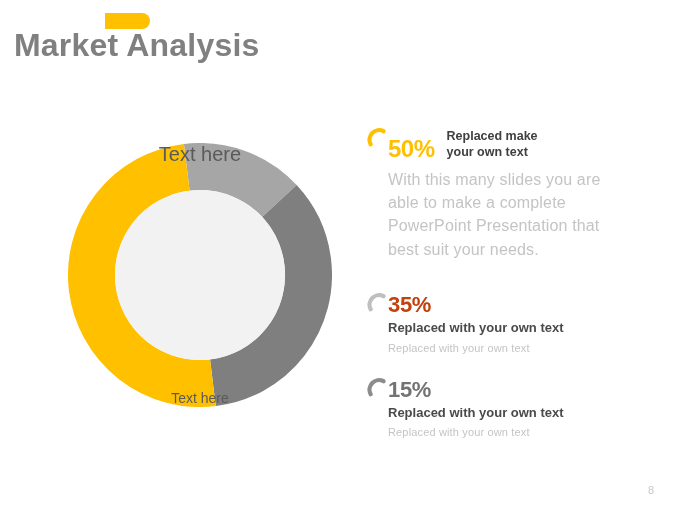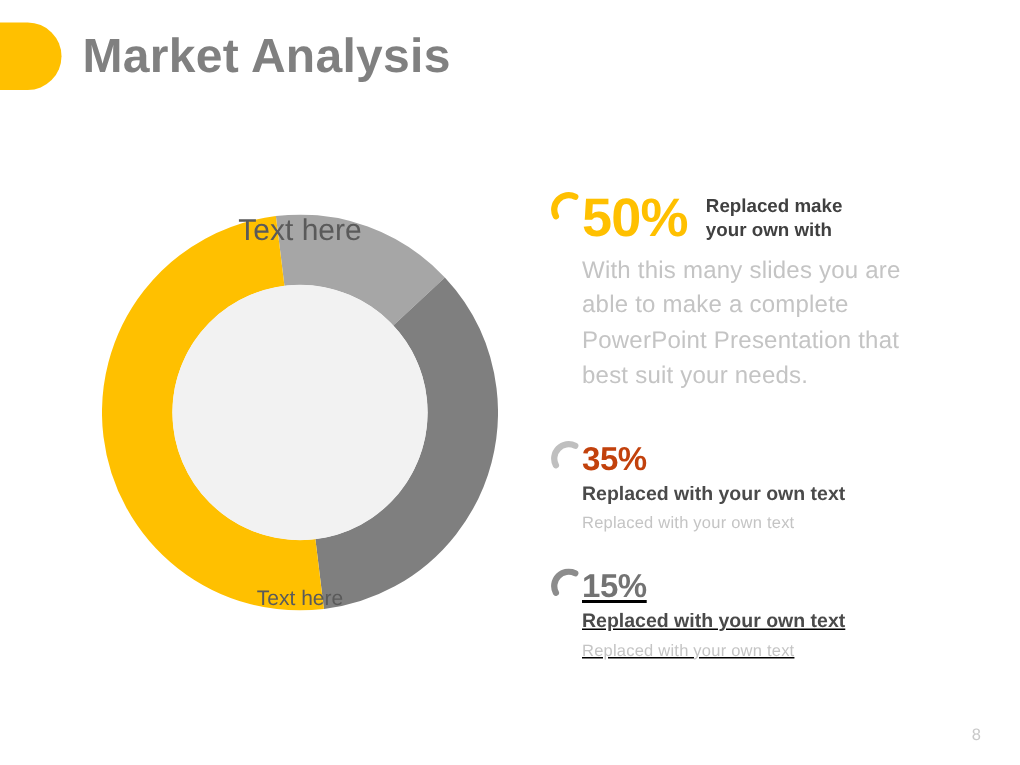--- a/index.html
+++ b/index.html
@@ -16,20 +16,21 @@
   }
 
   
   #title-bar {
     position: absolute;
     left: 0;
     top: 13px;
     height: 48px;
     display: flex;
     align-items: center;
+    flex-direction: column;
   }
   #title-accent {
     width: 45px;
     height: 45px;
     background: #FFC000;
     border-top-right-radius: 24px;
     border-bottom-right-radius: 24px;
     margin-left: -4px;
   }
   #page-title {
@@ -95,21 +96,21 @@
     left: 0;
     top: 0;
     width: 24px;
     height: 24px;
   }
   .stat-head {
     display: flex;
     align-items: flex-end;
   }
   .stat-value-lg {
-    font-size: 36px;
+    font-size: 24px;
     font-weight: bold;
     color: #FFC000;
     line-height: 0.95;
     letter-spacing: -0.5px;
   }
   .stat-title-inline {
     margin-left: 12px;
     font-size: 12.5px;
     font-weight: bold;
     color: #404040;
@@ -140,21 +141,21 @@
     line-height: 1.2;
   }
   .stat-sub {
     margin-top: 6px;
     font-size: 11px;
     color: #c4c4c4;
     letter-spacing: 0.15px;
   }
 
   #stat-2 { margin-top: 32px; }
-  #stat-3 { margin-top: 24px; text-decoration: underline; }
+  #stat-3 { margin-top: 24px; }
 
   
   #page-number {
     position: absolute;
     right: 26px;
     bottom: 14px;
     font-size: 11px;
     color: #c9c9c9;
   }
 </style>
@@ -191,21 +192,21 @@
 <div id="stats-panel">
 
   <div class="stat-item" id="stat-1">
     <svg class="stat-arc" viewBox="0 0 24 24">
       <path d="M 17.5 3.2 A 9.6 9.6 0 0 0 4.6 16.2" fill="none" stroke="#FFC000" stroke-width="4.2" stroke-linecap="round"></path>
     </svg>
     <div class="stat-head">
       <div class="stat-value-lg">50%</div>
       <div class="stat-title-inline">
         <div>Replaced make</div>
-        <div>your own with</div>
+        <div>your own text</div>
       </div>
     </div>
     <div class="stat-desc">With this many slides you are able to make a complete PowerPoint Presentation that best suit your needs.</div>
   </div>
 
   <div class="stat-item" id="stat-2">
     <svg class="stat-arc" viewBox="0 0 24 24">
       <path d="M 17.5 3.2 A 9.6 9.6 0 0 0 4.6 16.2" fill="none" stroke="#BFBFBF" stroke-width="4.2" stroke-linecap="round"></path>
     </svg>
     <div class="stat-value-md">35%</div>

